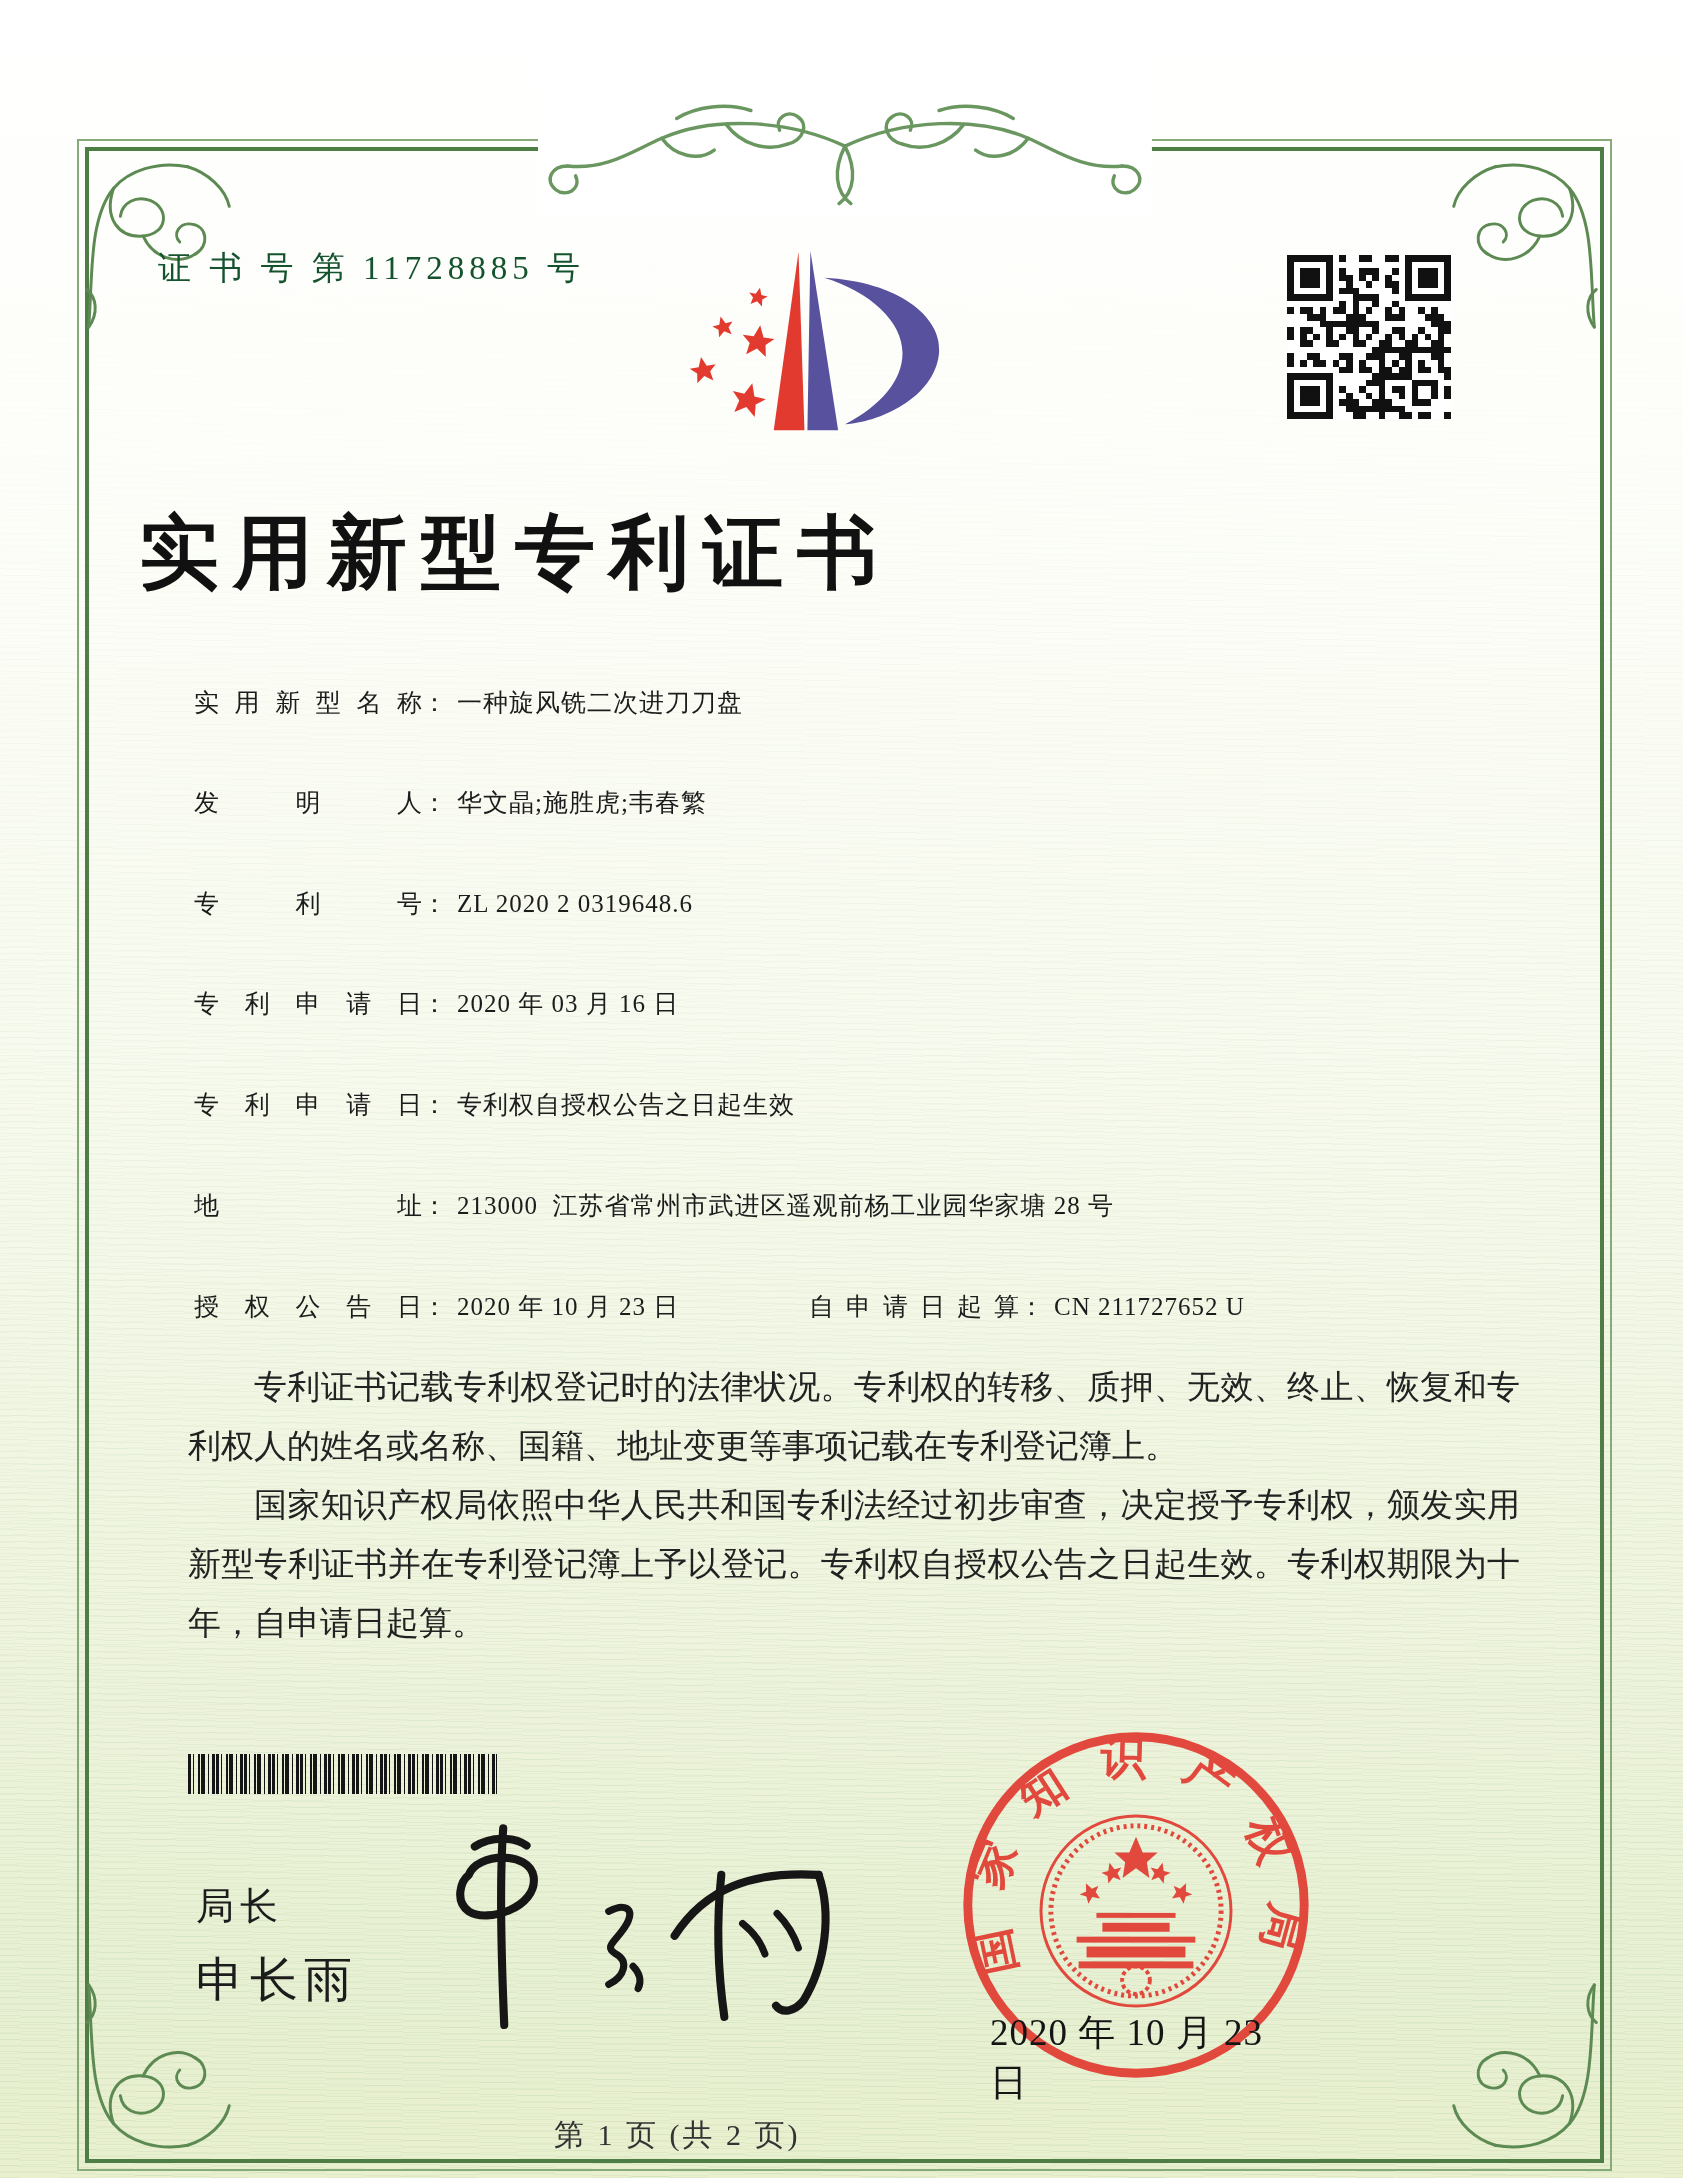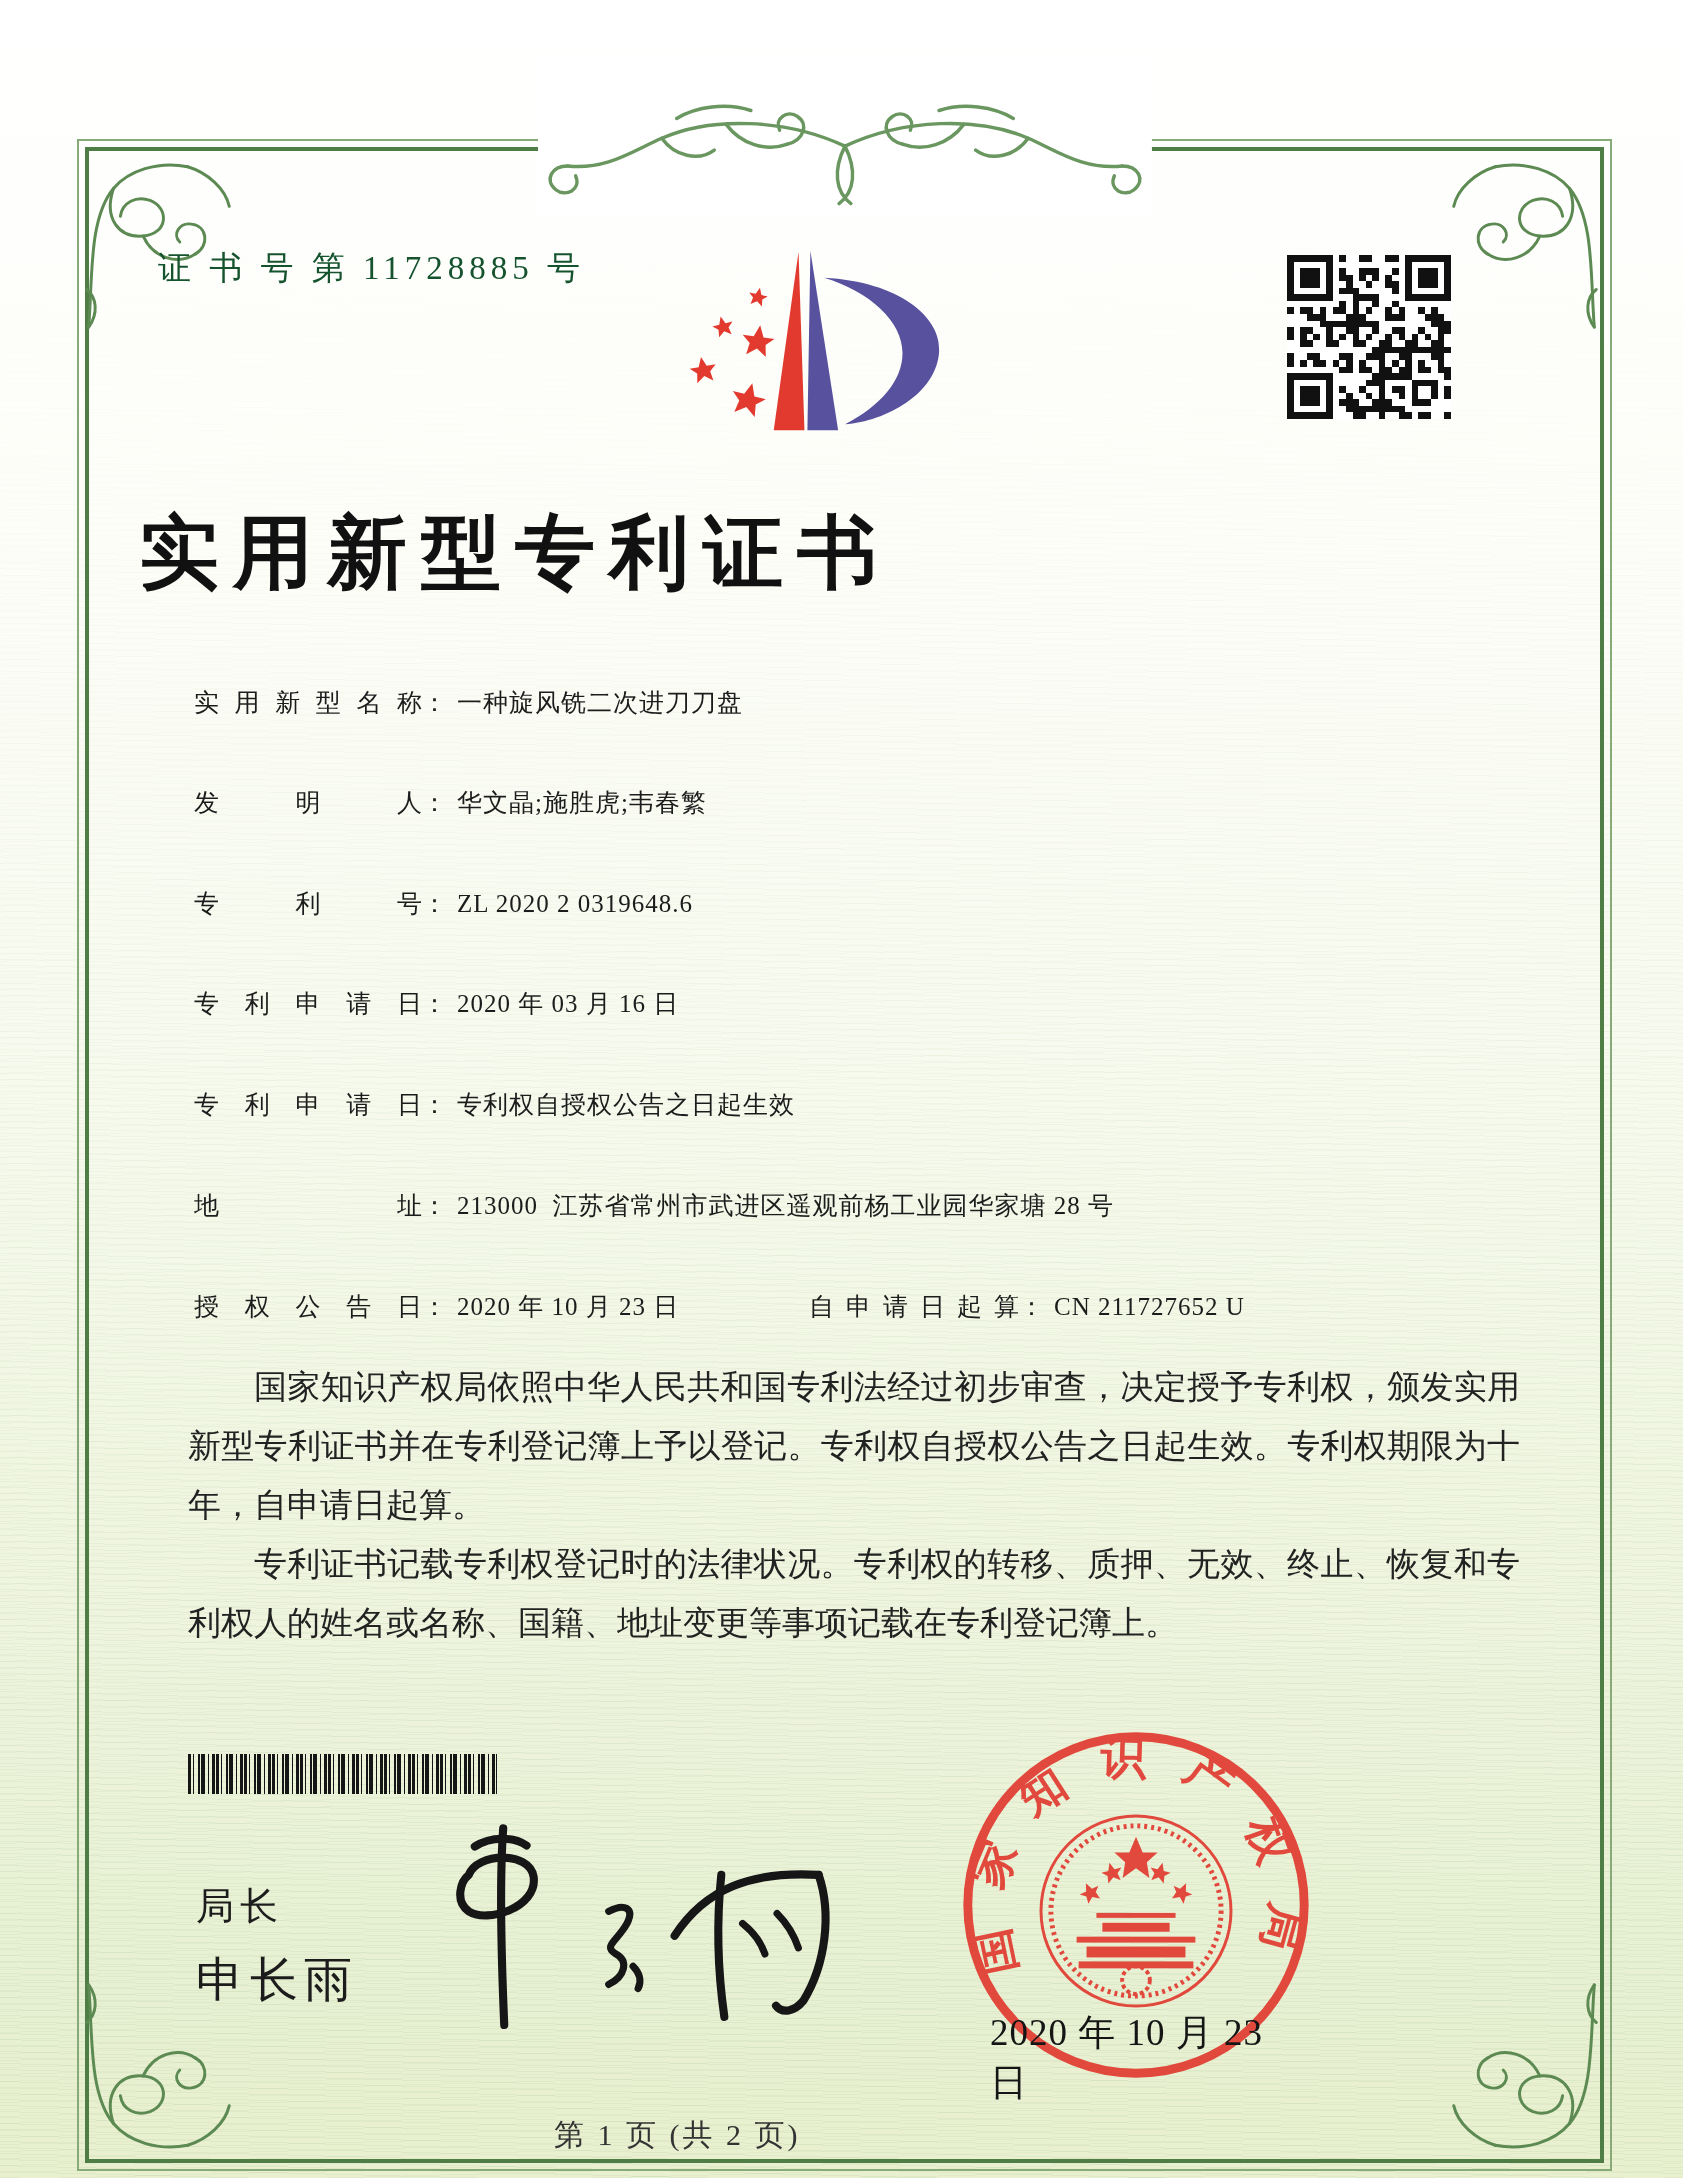--- a/index.html
+++ b/index.html
@@ -207,22 +207,22 @@
   </div>
   <div class="field-row" style="top:604px;width:1346px">
     <span class="field-label">授权公告日</span><span class="field-colon">：</span><span class="field-value">2020 年 10 月 23 日</span>
     <span class="grant-no">
       <span class="field-label">自申请日起算</span><span class="field-colon">：</span><span class="field-value">CN 211727652 U</span>
     </span>
   </div>
 </div>
 
 <div class="body-text">
+  <p>专利证书记载专利权登记时的法律状况。专利权的转移、质押、无效、终止、恢复和专利权人的姓名或名称、国籍、地址变更等事项记载在专利登记簿上。</p>
   <p>国家知识产权局依照中华人民共和国专利法经过初步审查，决定授予专利权，颁发实用新型专利证书并在专利登记簿上予以登记。专利权自授权公告之日起生效。专利权期限为十年，自申请日起算。</p>
-  <p>专利证书记载专利权登记时的法律状况。专利权的转移、质押、无效、终止、恢复和专利权人的姓名或名称、国籍、地址变更等事项记载在专利登记簿上。</p>
 </div>
 
 <div class="barcode"></div>
 
 <div class="director-title">局长</div>
 <div class="director-name">申长雨</div>
 
 <div class="signature">
   <svg viewBox="0 0 420 230" fill="none" stroke="#161616" stroke-width="8" stroke-linecap="round">
     <path d="M86,16 C82,70 84,140 87,210"></path>

